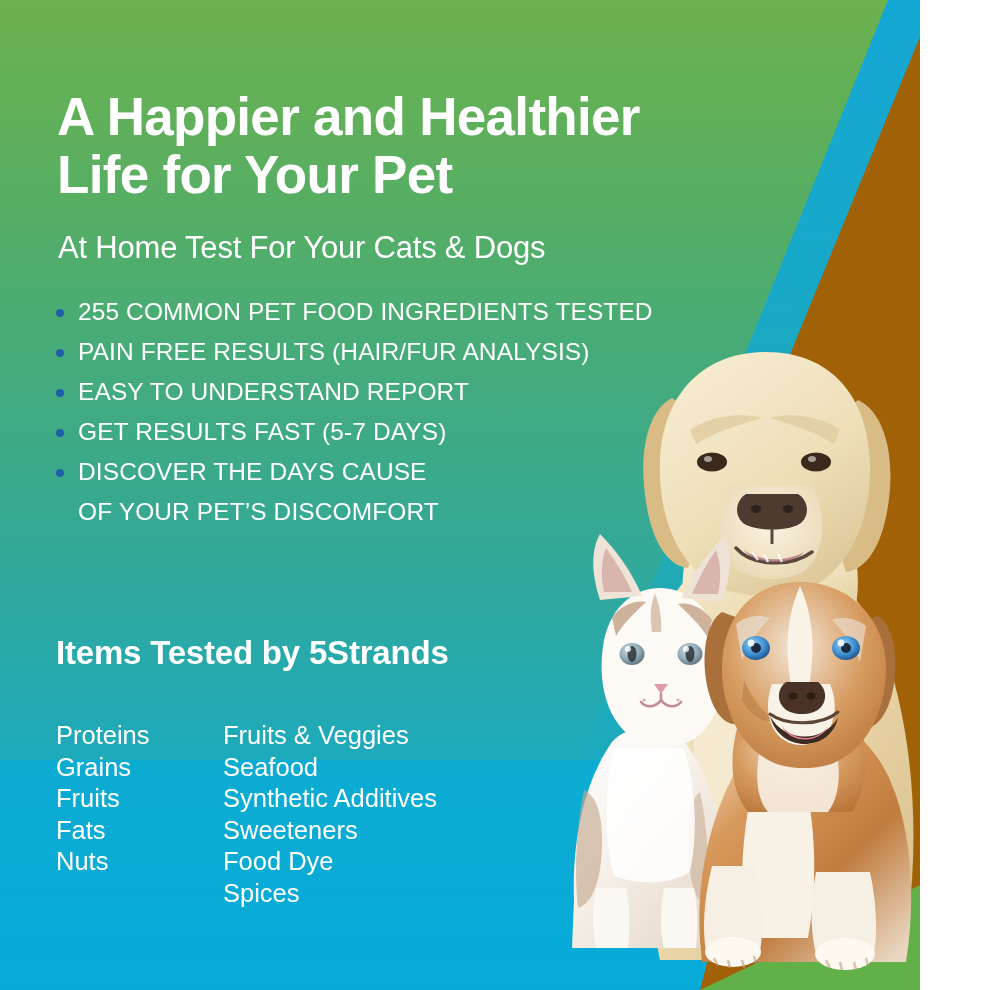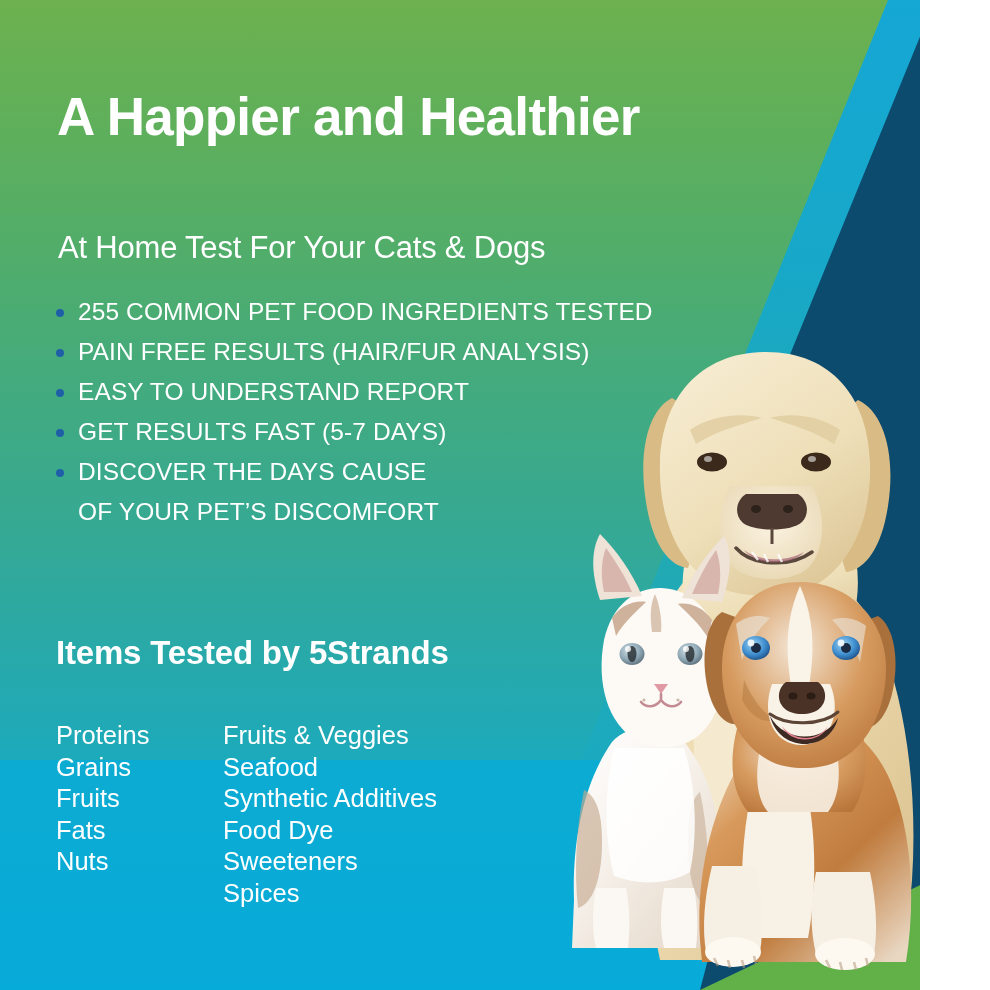--- a/index.html
+++ b/index.html
@@ -5,21 +5,21 @@
 <style>
   html,body{margin:0;padding:0;background:#ffffff;}
   body{
     font-family:"Liberation Sans","DejaVu Sans",sans-serif;
     -webkit-font-smoothing:antialiased;
   }
   #banner{
     position:relative;
     width:990px;height:990px;
     overflow:hidden;
-    background:#0c4a6e;
+    background:#a16207;
   }
 
   
   .bg-layer{position:absolute;inset:0;}
 
   
   .stripe-top{
     position:absolute;
     left:0;top:0;width:990px;height:990px;
     background:linear-gradient(178deg,#15a7d6 0%,#17a8c9 28%,#22aab2 55%,#14a9cf 100%);
@@ -348,20 +348,21 @@
         <path d="M782 726 C794 742 818 742 828 726 C820 744 790 744 782 726 Z" fill="#e4828f"></path>
         <path d="M770 714 C786 726 822 726 838 712" stroke="#5c4436" stroke-width="3" fill="none" stroke-linecap="round"></path>
       </g>
     </svg>
   </div>
 
   <div class="content">
 
     <h1 class="headline">
       <span class="hl-line">A Happier and Healthier</span>
+      <span class="hl-line">Life for Your Pet</span>
     </h1>
 
     <h2 class="subhead">At Home Test For Your Cats &amp; Dogs</h2>
 
     <ul class="bullets">
       <li>
         <span class="dot"></span>
         <span>255 COMMON PET FOOD INGREDIENTS TESTED</span>
       </li>
       <li>
@@ -393,20 +394,20 @@
         <li>Proteins</li>
         <li>Grains</li>
         <li>Fruits</li>
         <li>Fats</li>
         <li>Nuts</li>
       </ul>
       <ul class="items-col col-2">
         <li>Fruits &amp; Veggies</li>
         <li>Seafood</li>
         <li>Synthetic Additives</li>
+        <li>Sweeteners</li>
         <li>Food Dye</li>
-        <li>Sweeteners</li>
         <li>Spices</li>
       </ul>
     </div>
 
   </div>
 </div>
 
 </body></html>

